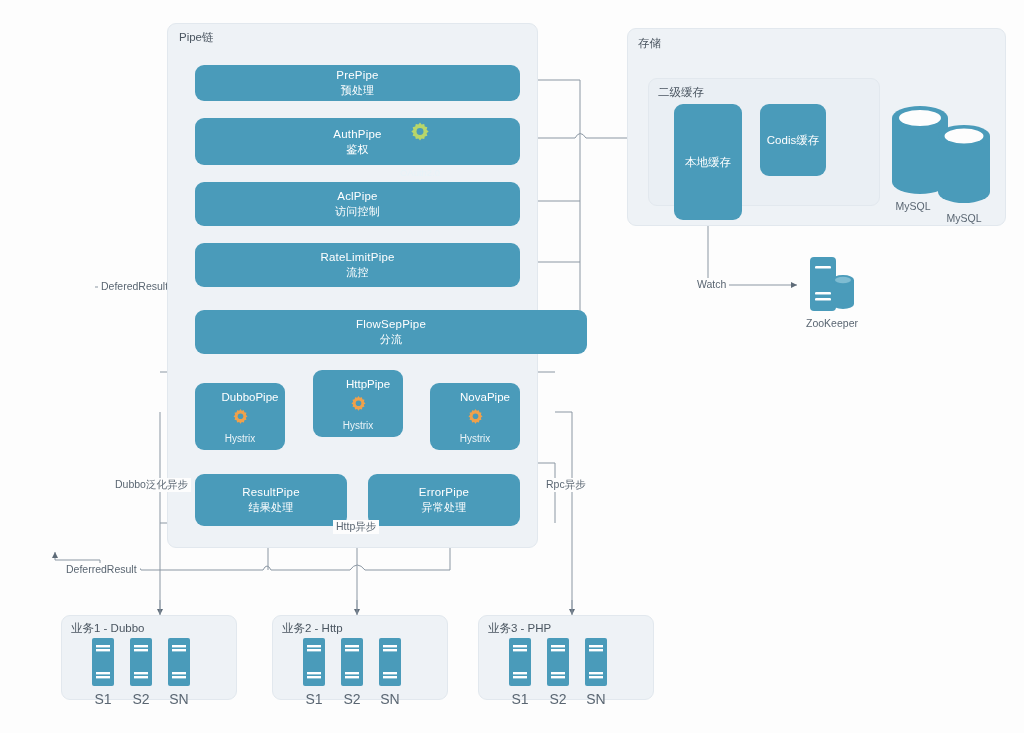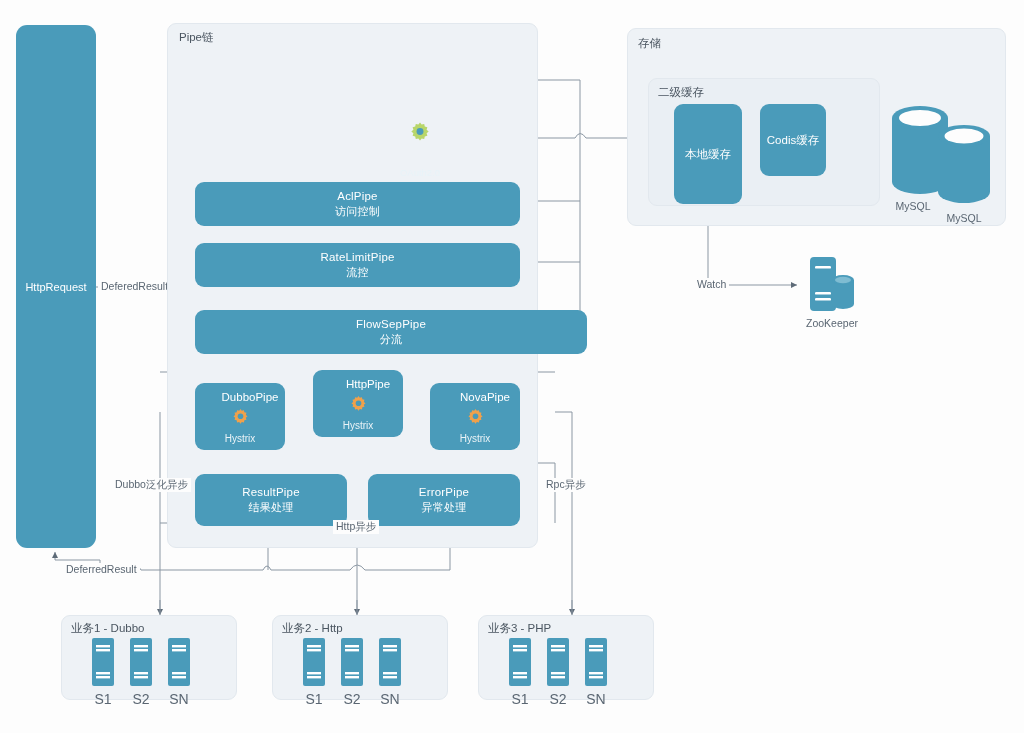--- a/index.html
+++ b/index.html
@@ -207,32 +207,37 @@
 
       <path d="M708,194 L708,285"></path>
       <path d="M708,285 L797,285" marker-end="url(#ah)"></path>
 
       <path d="M160,600 L160,614"></path>
       <path d="M357,600 L357,614"></path>
       <path d="M572,600 L572,614"></path>
     </g>
   </svg>
 
-  <div class="side-bar" style="left:16px;top:25px;width:80px;height:523px;">
-    <span>HttpRequest</span>
-  </div>
 
   <div class="edge-label" style="left:98px;top:280px;">DeferedResult</div>
 
   <div class="edge-label" style="left:63px;top:563px;">DeferredResult</div>
 
   <div class="group-box" style="left:167px;top:23px;width:371px;height:525px;"></div>
   <div class="group-title" style="left:179px;top:30px;">Pipe链</div>
 
-
+  <div class="pipe" style="left:195px;top:65px;width:325px;height:36px;">
+    <span>PrePipe</span>
+    <span class="ln2">预处理</span>
+  </div>
+
+  <div class="pipe" style="left:195px;top:118px;width:325px;height:47px;">
+    <span>AuthPipe</span>
+    <span class="ln2">鉴权</span>
+  </div>
 
   <div class="oauth-badge" style="left:389px;top:120px;width:62px;">
     <span class="icon-wrap" style="position:relative;">
       <svg width="26" height="26" viewBox="0 0 24 24" aria-hidden="true">
         <g fill="#b8d66a">
           <path d="M12 2.2l1.5 2.0 2.4-.6.5 2.4 2.4.6-.7 2.4 1.9 1.6-1.9 1.6.7 2.4-2.4.6-.5 2.4-2.4-.6L12 19l-1.5-2.0-2.4.6-.5-2.4-2.4-.6.7-2.4-1.9-1.6 1.9-1.6-.7-2.4 2.4-.6.5-2.4 2.4.6z"></path>
         </g>
         <circle cx="12" cy="10.6" r="3.2" fill="#4a9bba"></circle>
       </svg>
     </span>
@@ -306,21 +311,21 @@
   <div class="edge-label" style="left:112px;top:478px;">Dubbo泛化异步</div>
   <div class="edge-label" style="left:333px;top:520px;">Http异步</div>
   <div class="edge-label" style="left:543px;top:478px;">Rpc异步</div>
 
   <div class="group-box" style="left:627px;top:28px;width:379px;height:198px;"></div>
   <div class="group-title" style="left:638px;top:36px;">存储</div>
 
   <div class="group-box" style="left:648px;top:78px;width:232px;height:128px;background:#eaeff4;"></div>
   <div class="group-title" style="left:658px;top:85px;">二级缓存</div>
 
-  <div class="cache-box" style="left:674px;top:104px;width:68px;height:100px;">
+  <div class="cache-box" style="left:674px;top:104px;width:68px;height:116px;">
     <span>本地缓存</span>
   </div>
 
   <div class="cache-box" style="left:760px;top:104px;width:66px;height:72px;">
     <span>Codis缓存</span>
   </div>
 
   <div class="icon-wrap" style="left:886px;top:98px;">
     <svg width="116" height="112" viewBox="0 0 116 112" aria-hidden="true">
       <g fill="#4a9bba">

